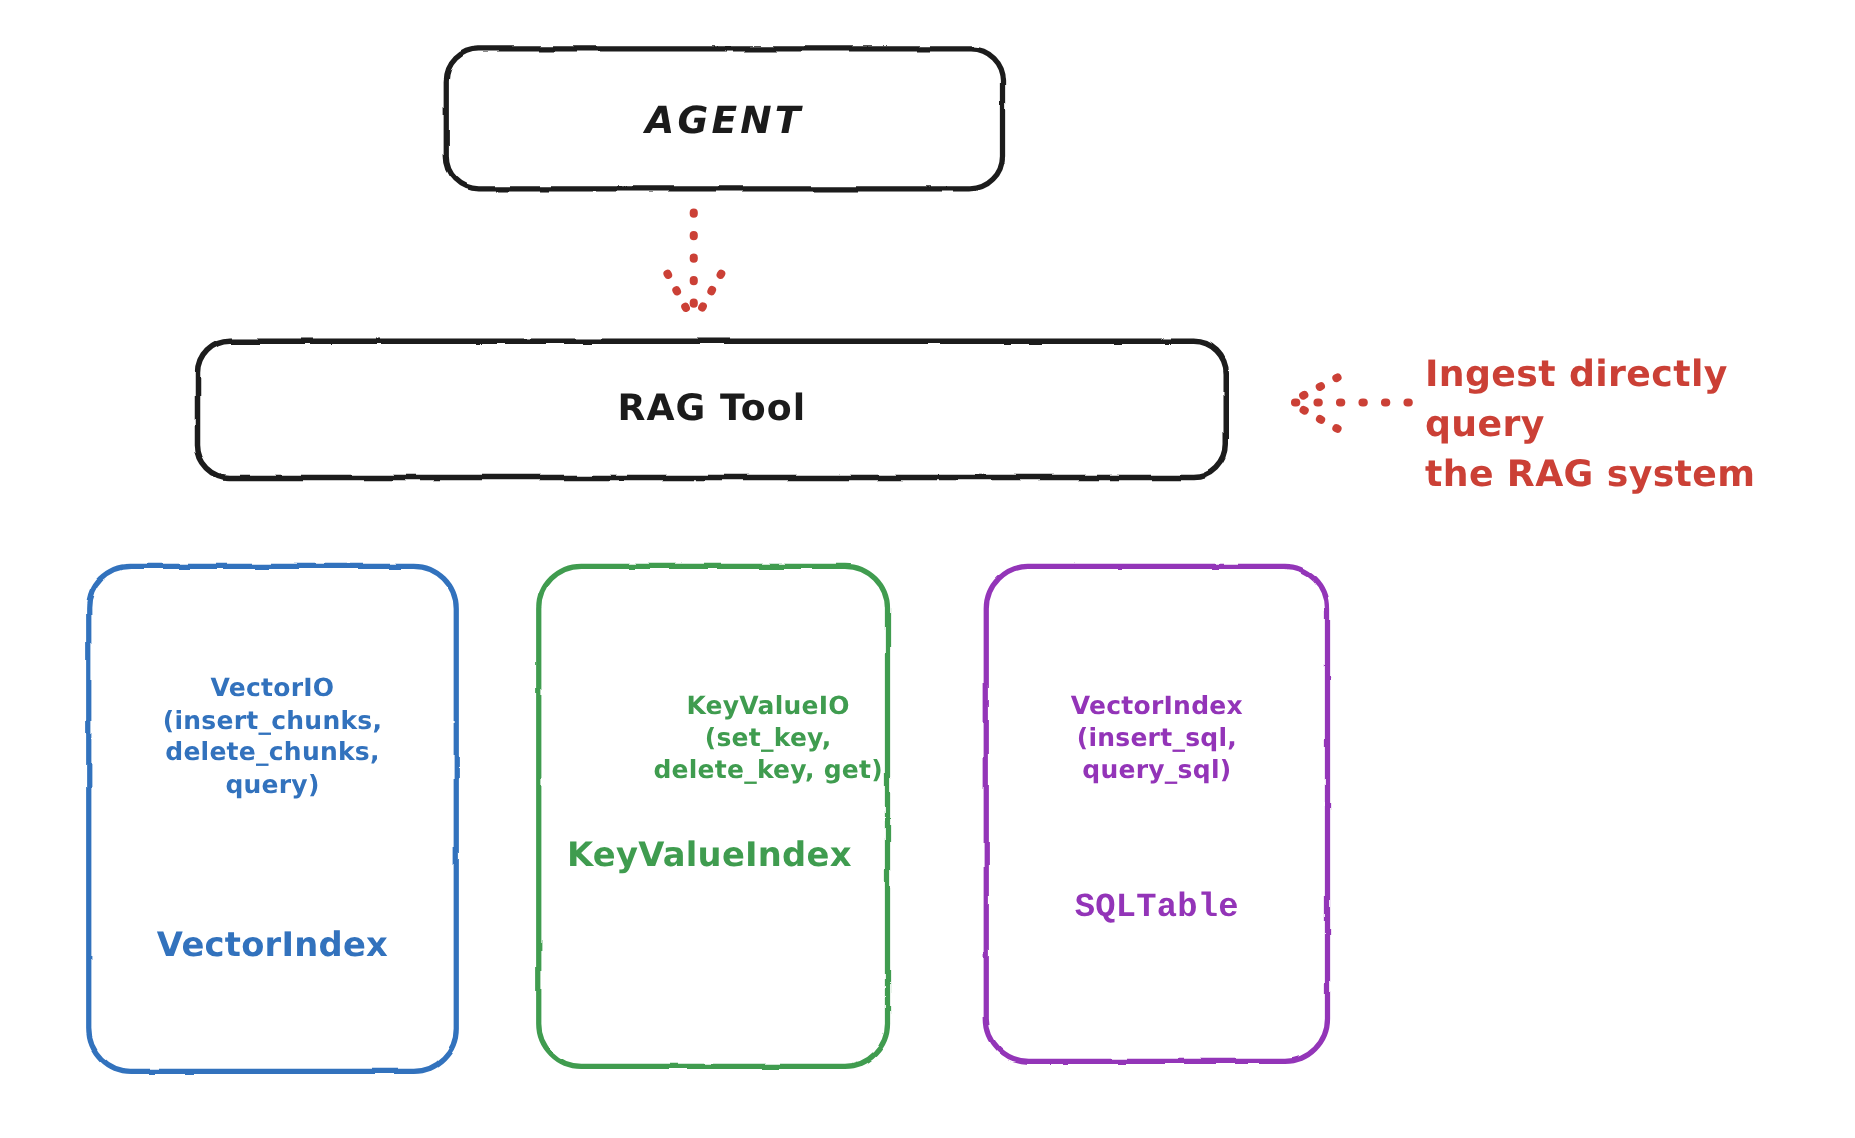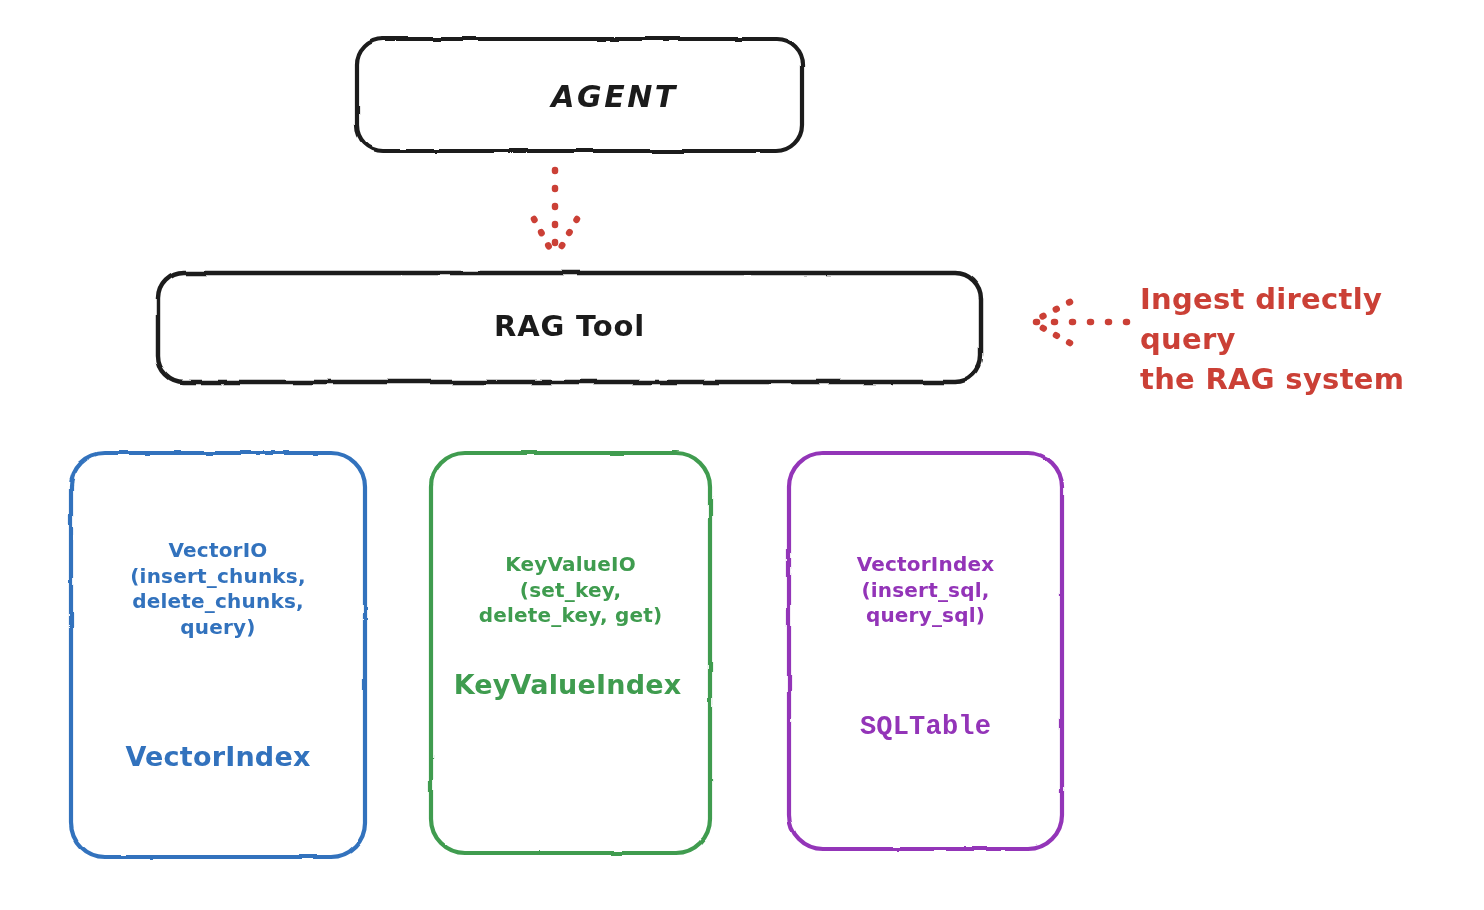--- a/index.html
+++ b/index.html
@@ -37,21 +37,20 @@
   #agent-label {
     left: 356px;
     top: 78px;
     width: 447px;
     font-size: 30px;
     font-style: italic;
     font-weight: 700;
     letter-spacing: 2.5px;
     color: #1b1b1b;
     font-family: "DejaVu Sans", sans-serif;
-    padding-left: 35px;
   }
 
   
   #ragtool-label {
     left: 157px;
     top: 308px;
     width: 825px;
     font-size: 29px;
     font-weight: 600;
     letter-spacing: 0.8px;
@@ -67,21 +66,21 @@
   }
   .io-index {
     font-size: 27px;
     font-weight: 600;
     letter-spacing: 0.2px;
   }
 
   #vector-api   { left: 70px;  top: 538px; width: 296px; }
   #vector-index { left: 70px;  top: 740px; width: 296px; }
 
-  #kv-api       { left: 430px; top: 552px; width: 281px; }
+  #kv-api       { left: 430px; top: 552px; width: 281px; padding-left: 44px; }
   #kv-index     { left: 430px; top: 668px; width: 275px; }
 
   #rel-api      { left: 788px; top: 552px; width: 275px; }
   #rel-index    { left: 788px; top: 710px; width: 275px; font-family: Liberation Mono, monospace; }
 
   
   #ingest-note {
     position: absolute;
     left: 1140px;
     top: 279px;

